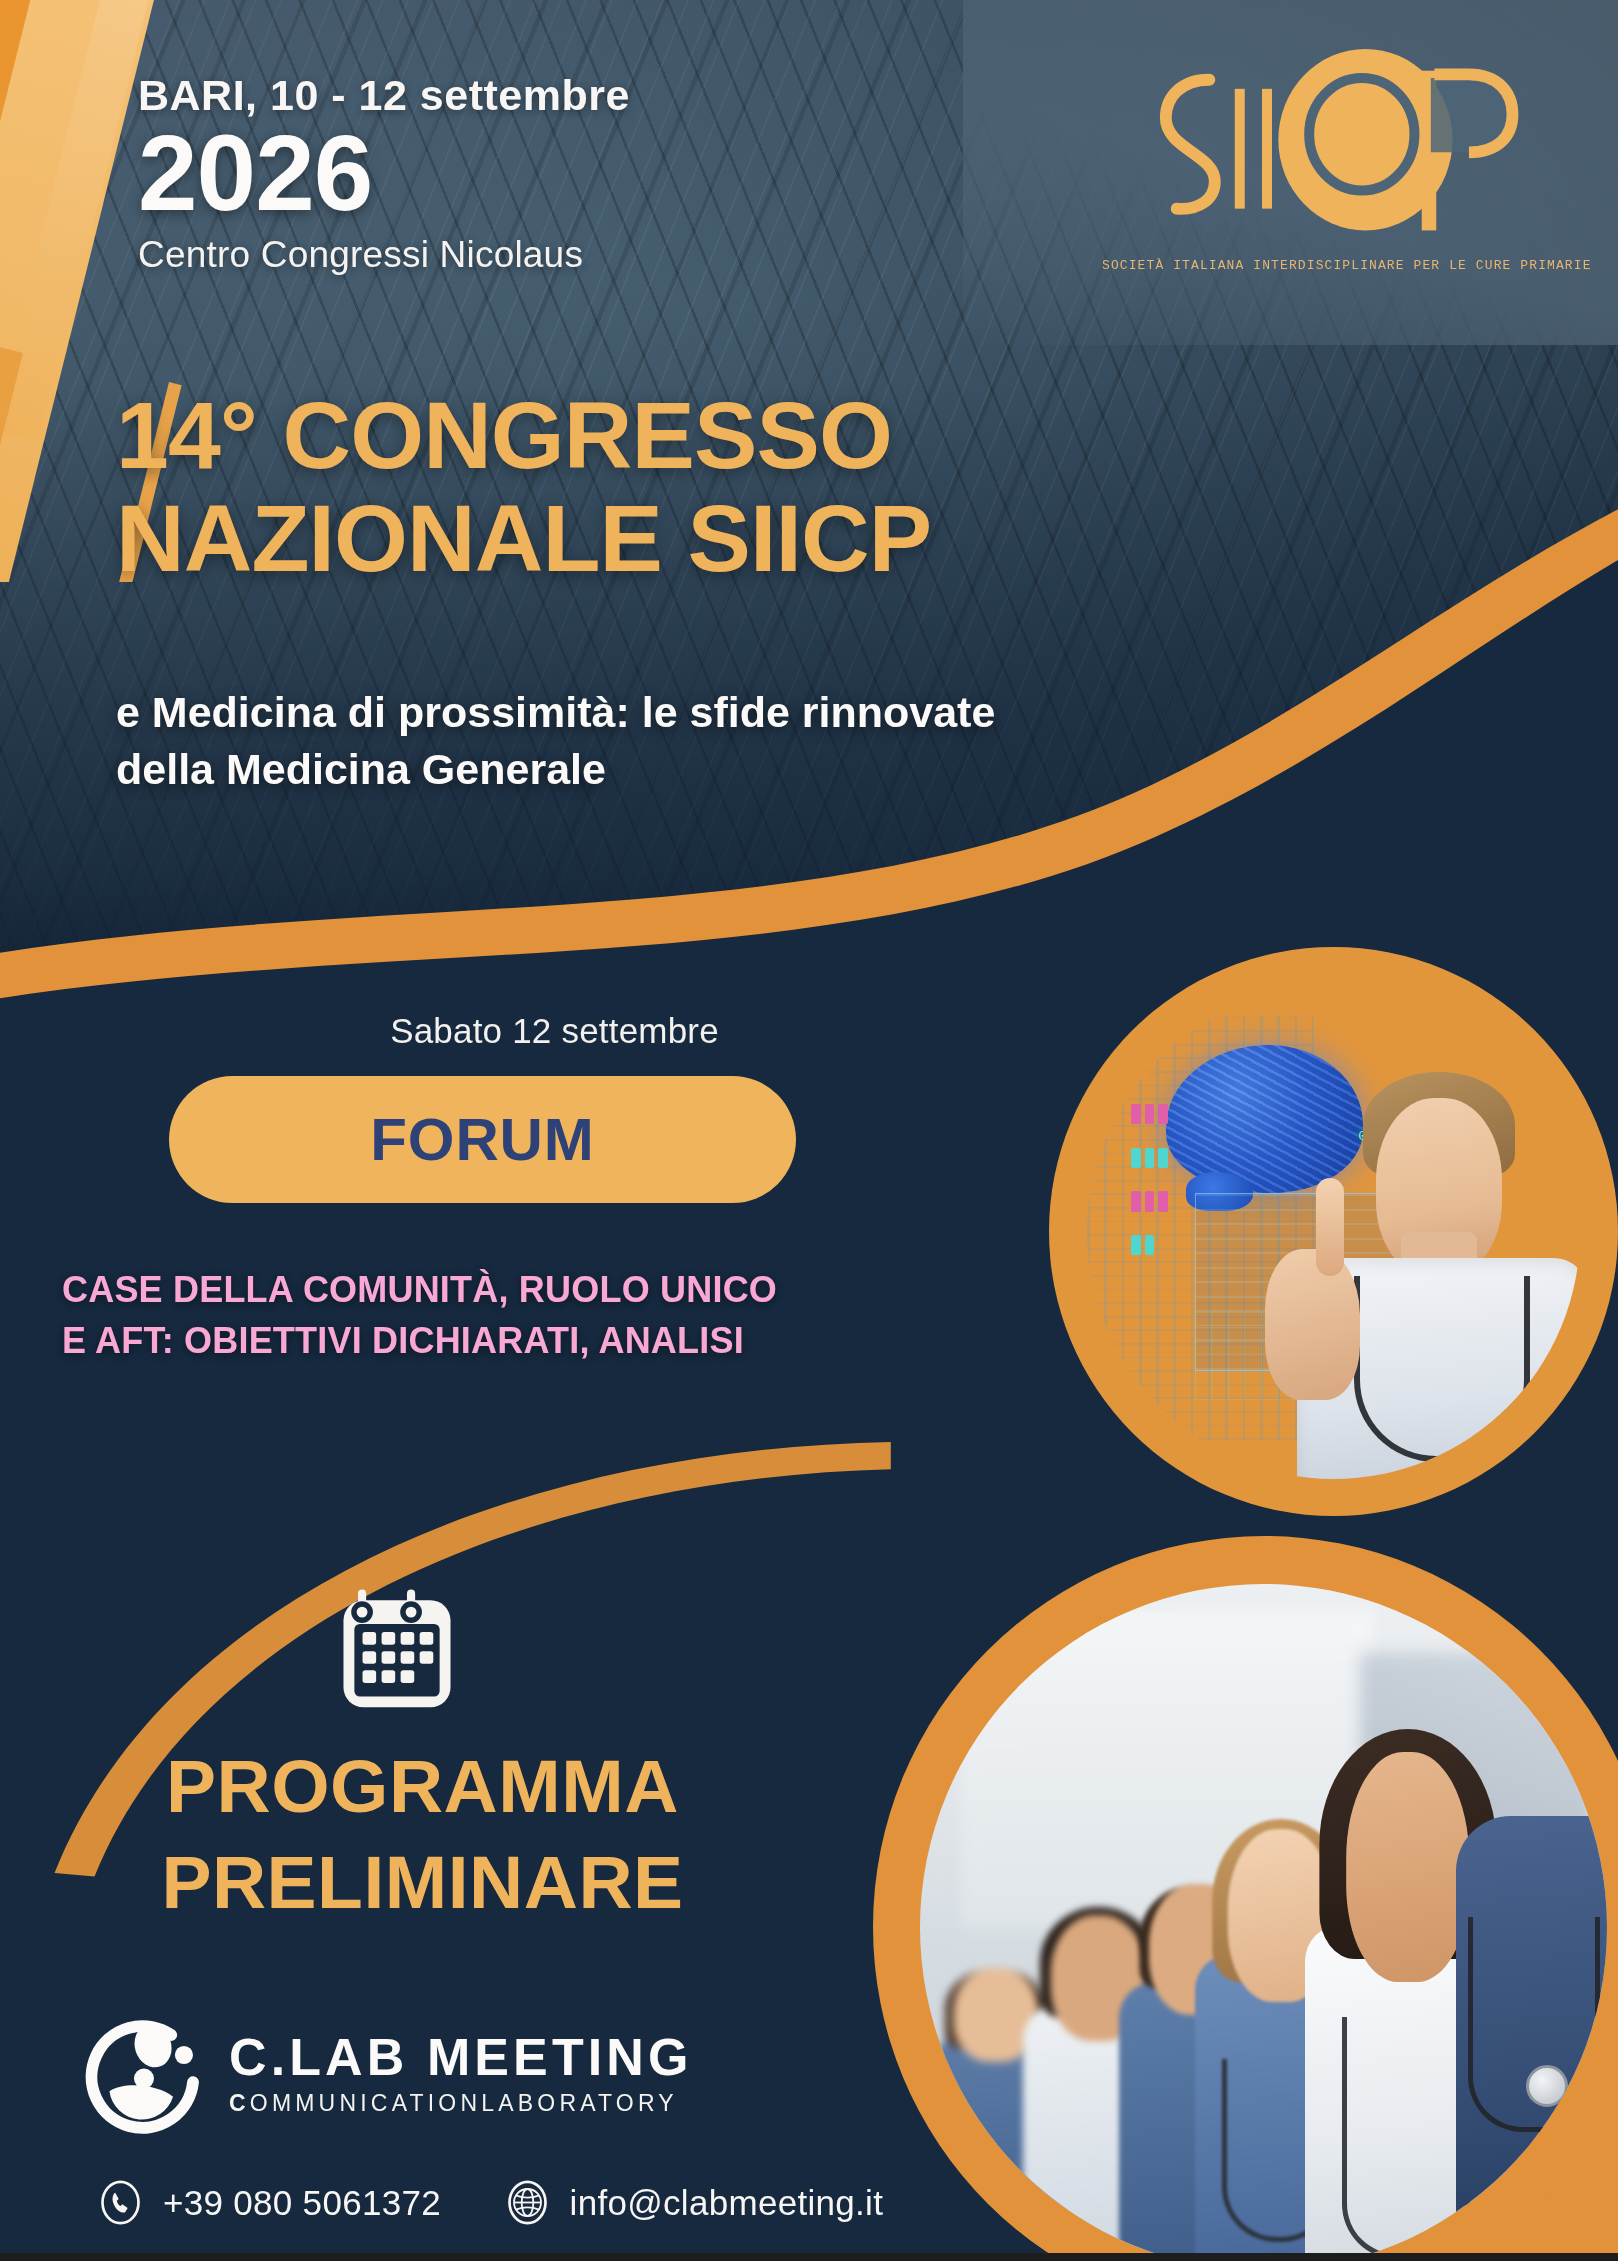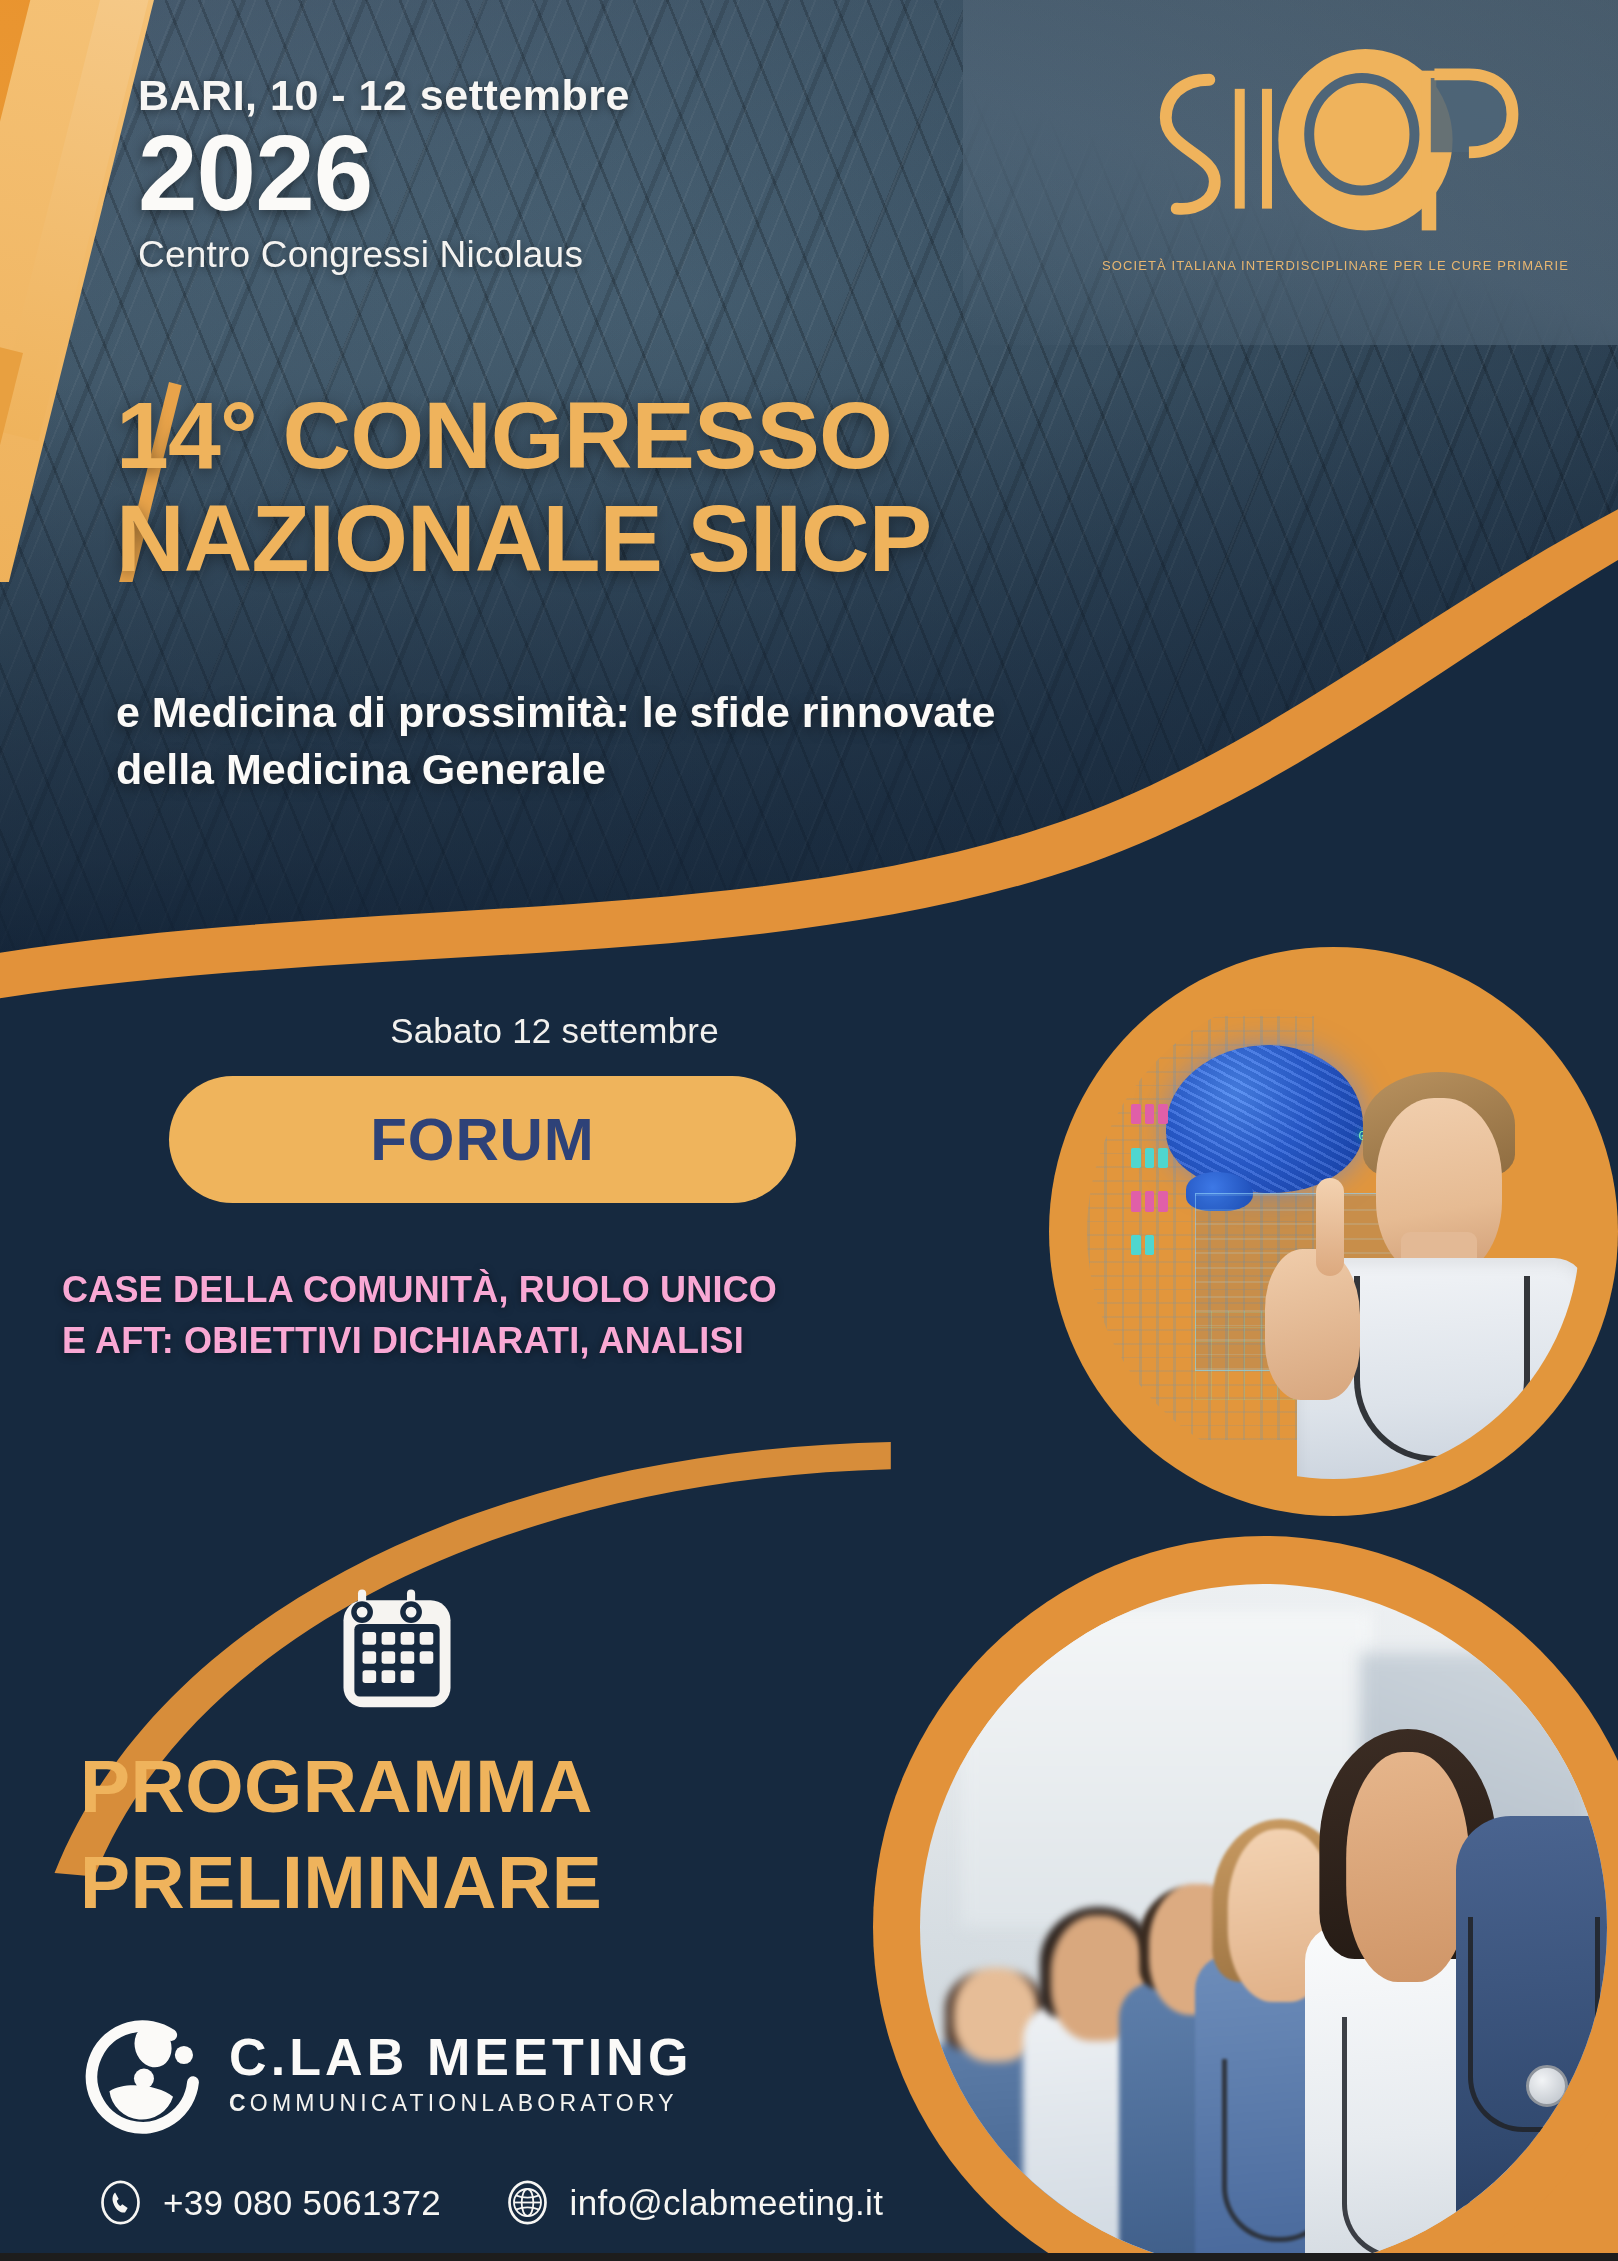--- a/index.html
+++ b/index.html
@@ -70,21 +70,21 @@
     font-size:37px; color:#F4F3F1; margin-top:9px; letter-spacing:0.2px;
     text-shadow:0 1.8px 9px rgba(0,0,0,.45);
   }
 
   
   .siicp{ position:absolute; right:98px; top:38px; width:418px; }
   .siicp .mark{ position:relative; height:216px; }
   .siicp .tag{
     margin-top:3.6px; text-align:center; color:#E7B671;
     font-size:13px; letter-spacing:1.1px; white-space:nowrap;
-    font-family:Liberation Sans, sans-serif;
+    font-family:Liberation Mono, monospace;
   }
 
   
   .title{
     position:absolute; left:116px; top:384px; width:1418px;
     font-size:95px; font-weight:bold; color:#EFB35C; line-height:1.08;
     letter-spacing:-0.9px;
     text-shadow:0 3.6px 16.4px rgba(0,0,0,.40);
   }
   .title div{ white-space:nowrap; }
@@ -112,22 +112,22 @@
     position:absolute; left:62px; top:1264px; width:1018px;
     font-size:36px; font-weight:bold; color:#f9a8d4; line-height:1.42;
     letter-spacing:0.2px; text-shadow:0 1.8px 9px rgba(0,0,0,.45);
   }
 
   
   .calwrap{ position:absolute; left:338px; top:1584px; width:118px; height:127px; }
 
   
   .prog{
-    position:absolute; left:80px; top:1738px; width:709px;
-    text-align:left; font-size:75px; font-weight:bold; color:#EFB35C;
+    position:absolute; left:68px; top:1738px; width:709px;
+    text-align:center; font-size:75px; font-weight:bold; color:#EFB35C;
     line-height:1.28; letter-spacing:0.5px;
   }
 
   
   .clab{ position:absolute; left:84px; top:2011px; width:727px; height:145px; }
   .clab .mark{ position:absolute; left:0; top:3.6px; width:129px; height:129px; }
   .clab .wm{ position:absolute; left:145px; top:20px; }
   .clab .wm .l1{
     font-size:52px; font-weight:bold; color:#FBFAF8; letter-spacing:4.1px; line-height:1;
   }

